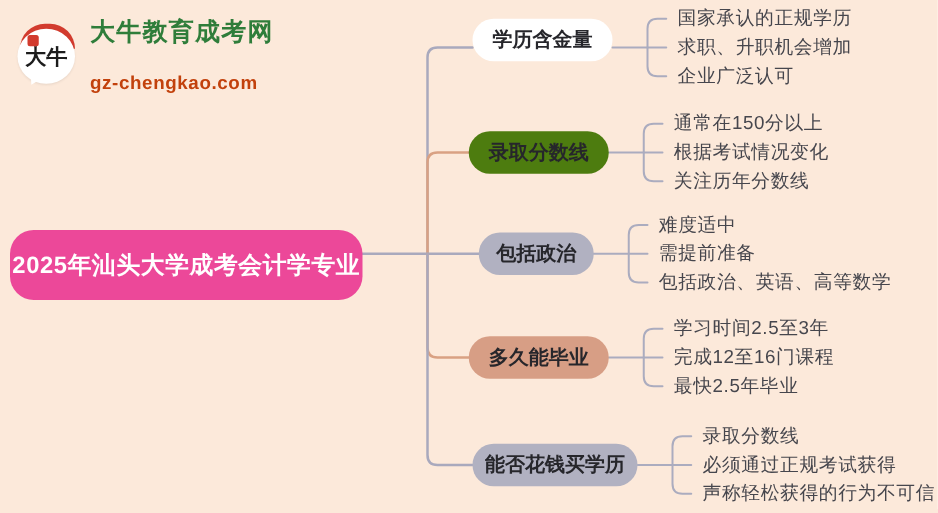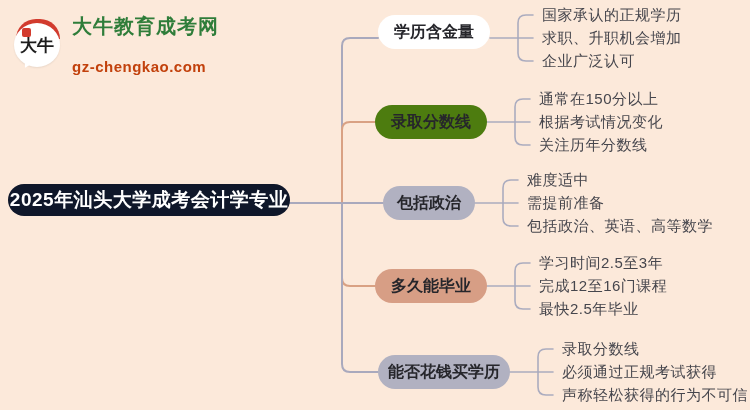--- a/index.html
+++ b/index.html
@@ -72,21 +72,21 @@
         <span>大牛</span>
       </div>
       <div class="logo-tail"></div>
     </div>
     <div class="logo-text">
       <div class="logo-title" style="color: rgb(47, 125, 58);">大牛教育成考网</div>
       <div class="logo-domain" style="color: #c2410c;">gz-chengkao.com</div>
     </div>
   </div>
 
-  <div class="center-node" style="left: 8px; top: 184px; width: 282px; height: 32px; background: #0f172a;">2025年汕头大学成考会计学专业</div>
+  <div class="center-node" style="left: 8px; top: 184px; width: 282px; height: 56px; background: #ec4899;">2025年汕头大学成考会计学专业</div>
 
   <div id="nodes">
       <div class="branch-node" style="left: 378px; top: 15px; width: 112px; height: 34px; background: #ffffff;">学历含金量</div>
       <div class="leaf-item" style="left: 542px; top: 15px;">国家承认的正规学历</div>
       <div class="leaf-item" style="left: 542px; top: 38px;">求职、升职机会增加</div>
       <div class="leaf-item" style="left: 542px; top: 61px;">企业广泛认可</div>
       <div class="branch-node" style="left: 375px; top: 105px; width: 112px; height: 34px; background: #4d7c0f;">录取分数线</div>
       <div class="leaf-item" style="left: 539px; top: 99px;">通常在150分以上</div>
       <div class="leaf-item" style="left: 539px; top: 122px;">根据考试情况变化</div>
       <div class="leaf-item" style="left: 539px; top: 145px;">关注历年分数线</div>

